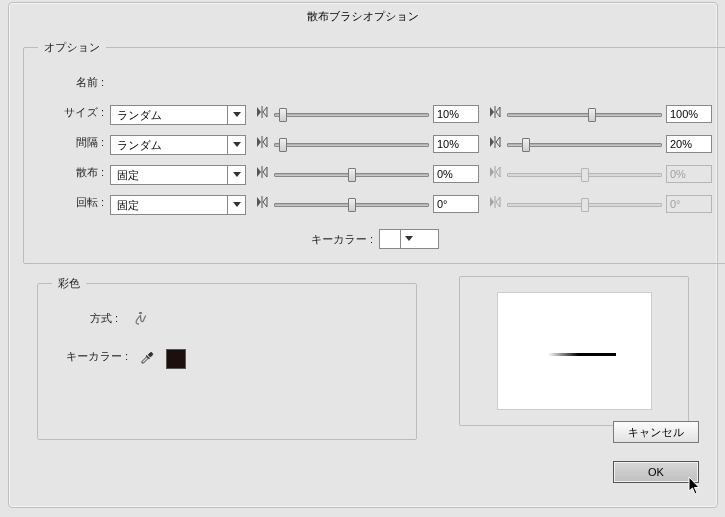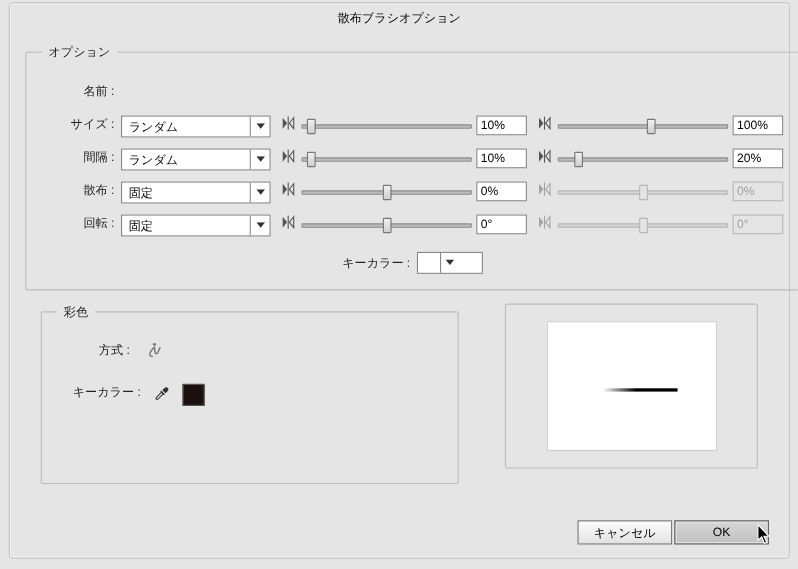--- a/index.html
+++ b/index.html
@@ -180,23 +180,24 @@
     width:18px; height:18px; margin: 0 10px 0 4px;
     vertical-align: middle;
   }
   .hint-icon {
     display:inline-flex; align-items:center; justify-content:center;
     width:18px; margin-left: 8px;
   }
   .button-row {
     position: absolute;
     right: 18px;
-    bottom: 12px;
-    display: flex;
-    gap: 2px;
+    bottom: 24px;
+    display: flex;
+    gap: 18px;
+    flex-direction: column;
   }
   .btn {
     width: 86px;
     height: 22px;
     border: 1px solid #7a7a7a;
     background: linear-gradient(#fcfcfc,#e2e2e2);
     font-size: 11px;
     cursor: default;
     display: flex;
     align-items: center;

